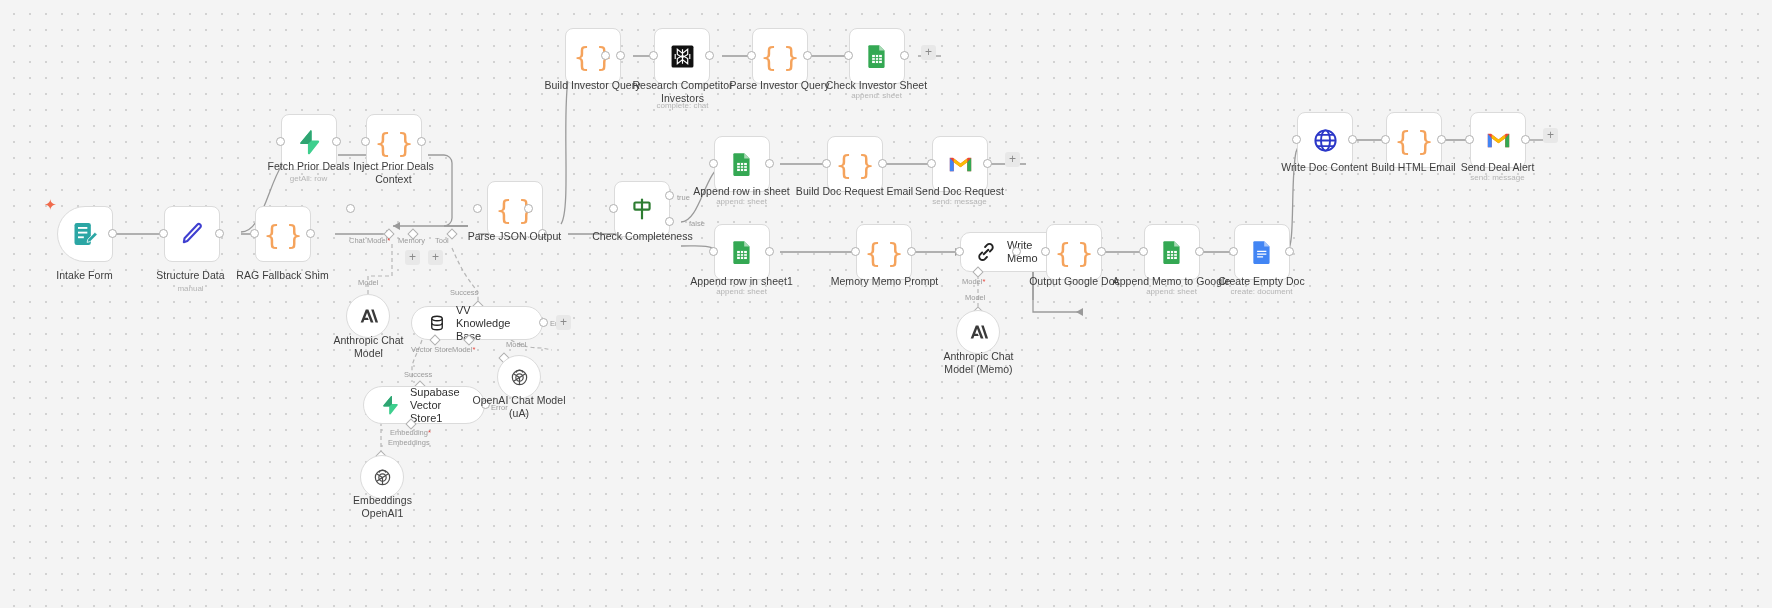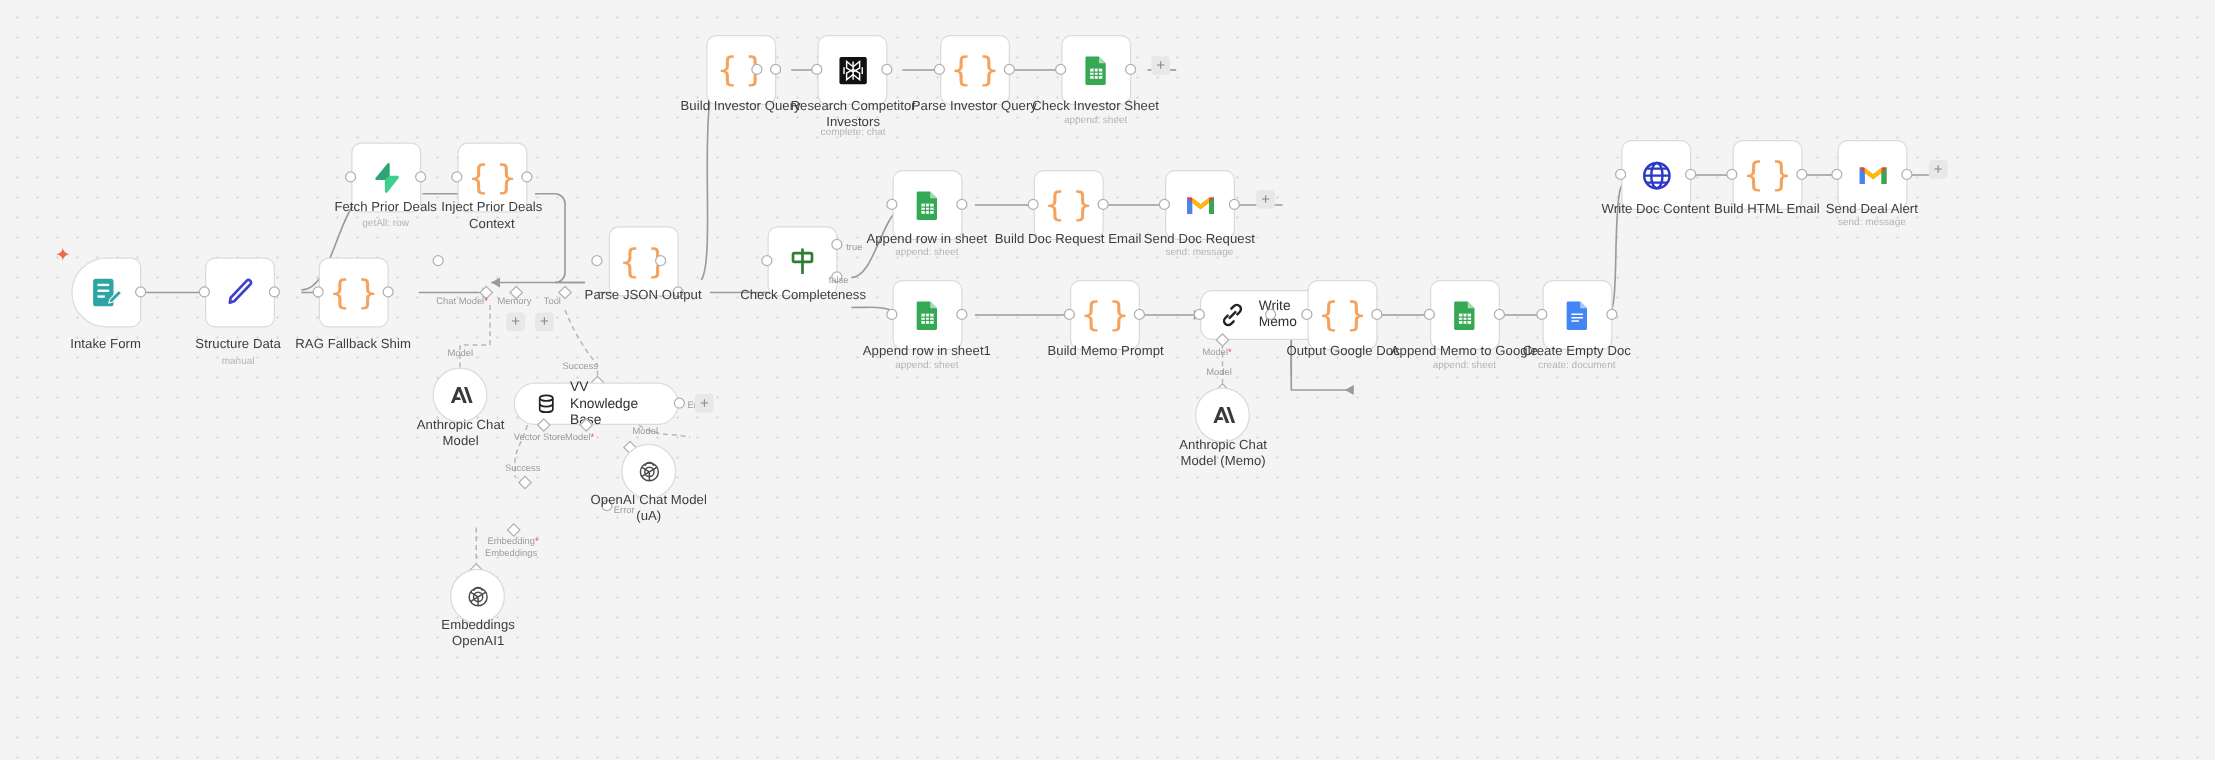--- a/index.html
+++ b/index.html
@@ -291,21 +291,21 @@
       <svg class="icon" width="26" height="26" viewBox="0 0 24 24">
         <path d="M12 2.5 L12 21.5" stroke="#2e7d32" stroke-width="2"></path>
         <rect x="5" y="6" width="14" height="6.5" rx="1" fill="none" stroke="#2e7d32" stroke-width="2"></rect>
       </svg>
     </span>
   </div>
   <div class="port" style="left:609px; top:204px;"></div>
   <div class="port" style="left:665px; top:191px;"></div>
   <div class="port" style="left:665px; top:217px;"></div>
   <div class="portlabel" style="left:677px; top:193px;">true</div>
-  <div class="portlabel" style="left:651px; top:219px;padding-left:12px;">false</div>
+  <div class="portlabel" style="left:677px; top:219px;padding-left:12px;">false</div>
   <div class="caption" style="left:580px; top:230px; width:125px;">Check Completeness</div>
 
   <div class="node square" style="left:565px; top:28px;">
     <span class="ic-code">{ }</span>
   </div>
   <div class="port" style="left:601px; top:51px;"></div>
   <div class="port" style="left:616px; top:51px;"></div>
   <div class="caption" style="left:530px; top:79px; width:125px;">Build Investor Query</div>
 
   <div class="node square" style="left:654px; top:28px;">
@@ -409,21 +409,21 @@
   <div class="port" style="left:709px; top:247px;"></div>
   <div class="port" style="left:765px; top:247px;"></div>
   <div class="caption" style="left:679px; top:275px; width:125px;">Append row in sheet1</div>
   <div class="subcaption" style="left:679px; top:287px; width:125px;">append: sheet</div>
 
   <div class="node square" style="left:856px; top:224px;">
     <span class="ic-code">{ }</span>
   </div>
   <div class="port" style="left:851px; top:247px;"></div>
   <div class="port" style="left:907px; top:247px;"></div>
-  <div class="caption" style="left:822px; top:275px; width:125px;">Build Memo Prompt</div>
+  <div class="caption" style="left:822px; top:275px; width:125px;">Memory Memo Prompt</div>
 
   <div class="node wide" style="left:960px; top:232px; width:110px; height:40px; border-radius:10px;">
     <span>
       <svg class="icon" width="22" height="22" viewBox="0 0 24 24">
         <g fill="none" stroke="#222" stroke-width="2.1" stroke-linecap="round">
           <path d="M9.5 14.5 L14.5 9.5"></path>
           <path d="M11 6.5 L13.2 4.3 a3.6 3.6 0 0 1 5.1 5.1 L16.2 11.5"></path>
           <path d="M13 17.5 L10.8 19.7 a3.6 3.6 0 0 1 -5.1 -5.1 L7.8 12.5"></path>
         </g>
       </svg>
@@ -545,20 +545,30 @@
   <div class="portlabel" style="left:550px; top:319px;">Error</div>
   <div class="plusbox" style="left:556px; top:315px;">+</div>
   <div class="diamond" style="left:431px; top:336px;"></div>
   <div class="diamond" style="left:465px; top:336px;"></div>
   <div class="portlabel" style="left:411px; top:345px;"><span>Vector Store</span></div>
   <div class="portlabel" style="left:452px; top:345px;"><span>Model</span><span class="req">*</span></div>
   <div class="portlabel" style="left:506px; top:340px;">Model</div>
 
   <div class="portlabel" style="left:404px; top:370px;">Success</div>
   <div class="diamond" style="left:416px; top:382px;"></div>
+  <div class="node rounded" style="left:363px; top:386px; width:122px; height:38px;">
+    <span>
+      <svg class="icon" width="20" height="20" viewBox="0 0 24 24">
+        <path d="M13.2 1.5 L4.2 12.4 C3.7 13 4.1 13.9 4.9 13.9 L11 13.9 L11 22.4 C11 23.3 12.1 23.7 12.7 23 L21.2 12.3 C21.7 11.6 21.2 10.7 20.4 10.7 L14.4 10.7 L14.4 2.2 C14.4 1.3 13.8 0.9 13.2 1.5 z" fill="#3ecf8e"></path>
+        <path d="M11 13.9 L4.9 13.9 C4.1 13.9 3.7 13 4.2 12.4 L13.2 1.5 C13.8 0.9 14.4 1.3 14.4 2.2 L14.4 10.7 z" fill="#2fa472"></path>
+      </svg>
+    </span>
+    <span class="nodelabel">Supabase Vector
+Store1</span>
+  </div>
   <div class="port" style="left:481px; top:400px;"></div>
   <div class="portlabel" style="left:491px; top:403px;">Error</div>
   <div class="diamond" style="left:407px; top:420px;"></div>
   <div class="portlabel" style="left:390px; top:428px;"><span>Embedding</span><span class="req">*</span></div>
   <div class="portlabel" style="left:388px; top:438px;">Embeddings</div>
 
   <div class="diamond" style="left:500px; top:354px;"></div>
   <div class="node circle" style="left:497px; top:355px;">
     <span>
       <svg class="icon" width="21" height="21" viewBox="0 0 24 24">

